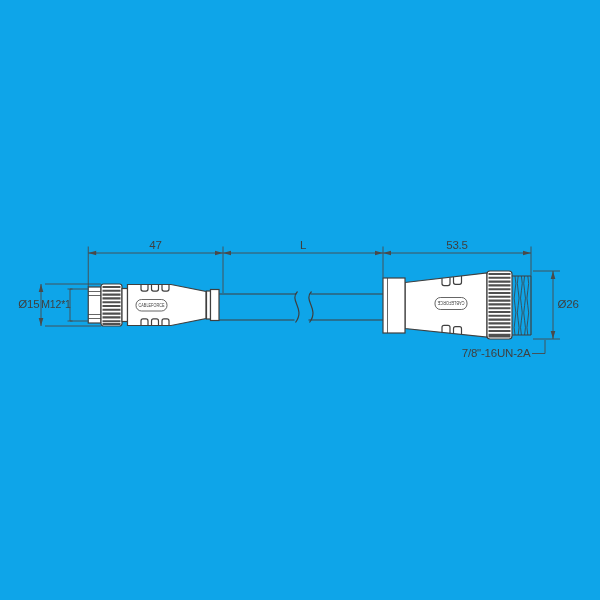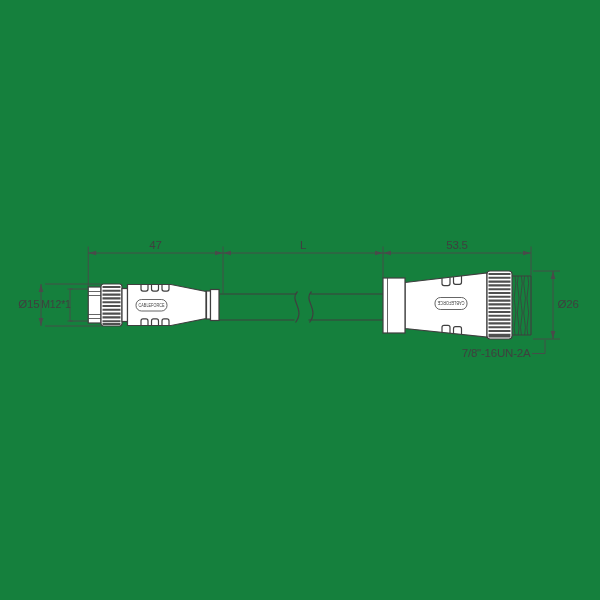--- a/index.html
+++ b/index.html
@@ -1,16 +1,16 @@
 <!DOCTYPE html>
 <html><head>
 <meta charset="utf-8">
 <style>
   html,body{margin:0;padding:0;background:#ffffff;}
-  .stage{position:relative;width:600px;height:600px;background:#15803d;overflow:hidden;text-decoration:underline;}
+  .stage{position:relative;width:600px;height:600px;background:#0ea5e9;overflow:hidden;text-decoration:underline;}
   svg{display:block;}
   
   .p   {fill:#ffffff;stroke:#3f3f3f;stroke-width:1.2;}
   .ln  {fill:none;stroke:#3f3f3f;stroke-width:1.2;}
   .thin{fill:none;stroke:#3f3f3f;stroke-width:0.8;}
   
   .dim {fill:none;stroke:#4a4a4a;stroke-width:0.9;}
   .arr {fill:#4a4a4a;stroke:none;}
   
   .knurl{fill:none;stroke:#4f4f4f;stroke-width:2.1;}

